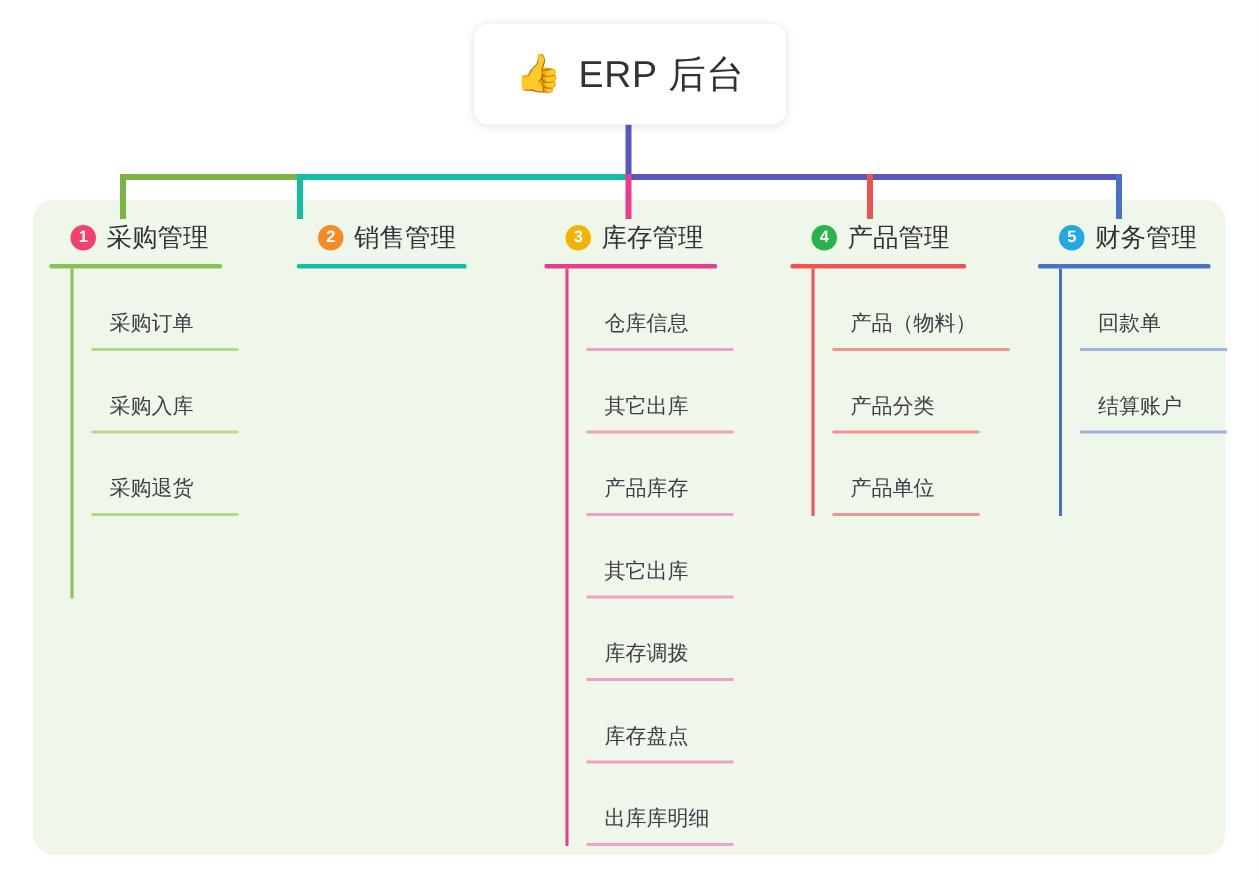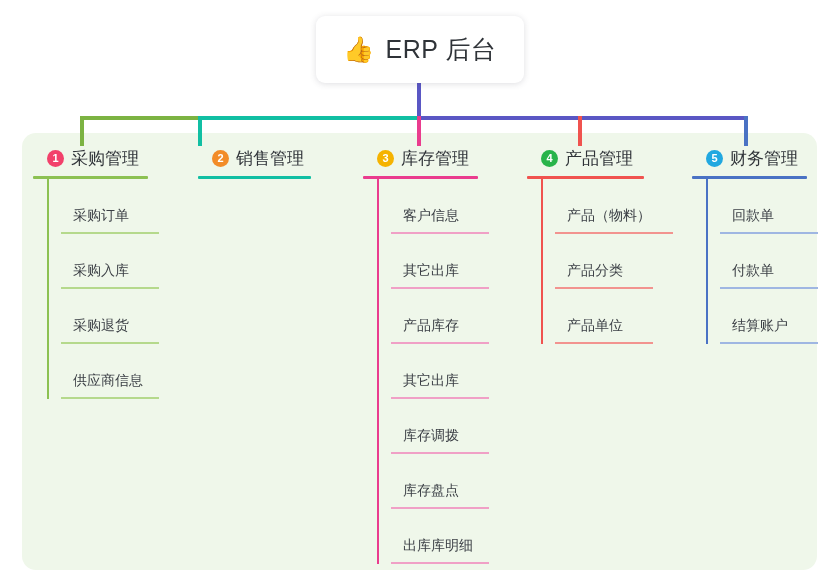--- a/index.html
+++ b/index.html
@@ -179,45 +179,41 @@
         <span class="leaf-rule" style="background: rgb(181, 217, 140);"></span>
       </div>
       <div class="leaf">
         <span class="leaf-text">采购入库</span>
         <span class="leaf-rule" style="background: rgb(181, 217, 140);"></span>
       </div>
       <div class="leaf">
         <span class="leaf-text">采购退货</span>
         <span class="leaf-rule" style="background: rgb(181, 217, 140);"></span>
       </div>
-      <div class="leaf">
-        <span class="leaf-text">供应商信息</span>
-        <span class="leaf-rule" style="background: rgb(181, 217, 140);"></span>
-      </div>
     </div>
   </div>
 
   <div class="column" style="left:198px; width:150px;">
     <div class="col-head">
       <span class="badge" style="background: rgb(242, 140, 40);">2</span>
       <span class="col-title">销售管理</span>
     </div>
     <div class="col-rule" style="width: 113px; background: rgb(17, 191, 163);"></div>
   </div>
 
   <div class="column" style="left:363px; width:150px;">
     <div class="col-head">
       <span class="badge" style="background: rgb(245, 179, 1);">3</span>
       <span class="col-title">库存管理</span>
     </div>
     <div class="col-rule" style="width: 115px; background: rgb(234, 60, 142);"></div>
     <div class="col-body">
       <div class="spine" style="height: 385px; background: rgb(234, 60, 142);"></div>
       <div class="leaf">
-        <span class="leaf-text">客户信息</span>
+        <span class="leaf-text">仓库信息</span>
         <span class="leaf-rule" style="background: rgb(240, 160, 198);"></span>
       </div>
       <div class="leaf">
         <span class="leaf-text">其它出库</span>
         <span class="leaf-rule" style="background: rgb(240, 160, 198);"></span>
       </div>
       <div class="leaf">
         <span class="leaf-text">产品库存</span>
         <span class="leaf-rule" style="background: rgb(240, 160, 198);"></span>
       </div>
@@ -269,23 +265,19 @@
       <span class="col-title">财务管理</span>
     </div>
     <div class="col-rule" style="width: 115px; background: rgb(74, 114, 196);"></div>
     <div class="col-body">
       <div class="spine" style="height: 165px; background: rgb(74, 114, 196);"></div>
       <div class="leaf">
         <span class="leaf-text">回款单</span>
         <span class="leaf-rule" style="background: rgb(159, 182, 226);"></span>
       </div>
       <div class="leaf">
-        <span class="leaf-text">付款单</span>
-        <span class="leaf-rule" style="background: rgb(159, 182, 226);"></span>
-      </div>
-      <div class="leaf">
         <span class="leaf-text">结算账户</span>
         <span class="leaf-rule" style="background: rgb(159, 182, 226);"></span>
       </div>
     </div>
   </div>
 
 </div>
 
 </body></html>

